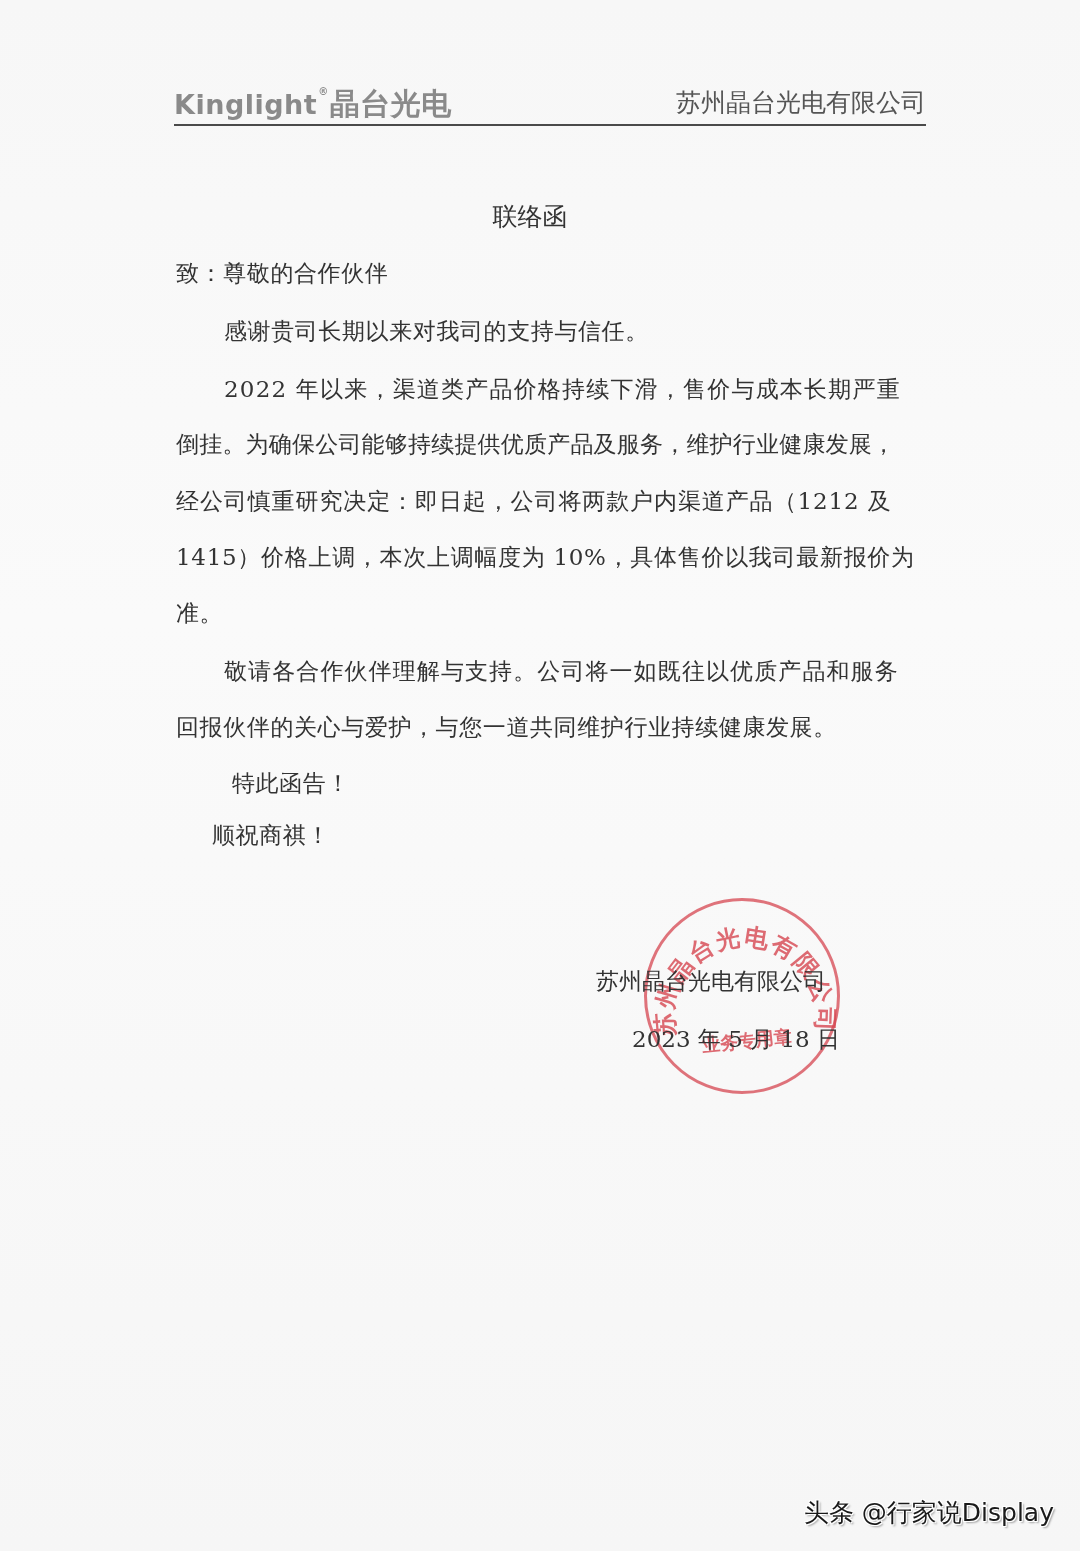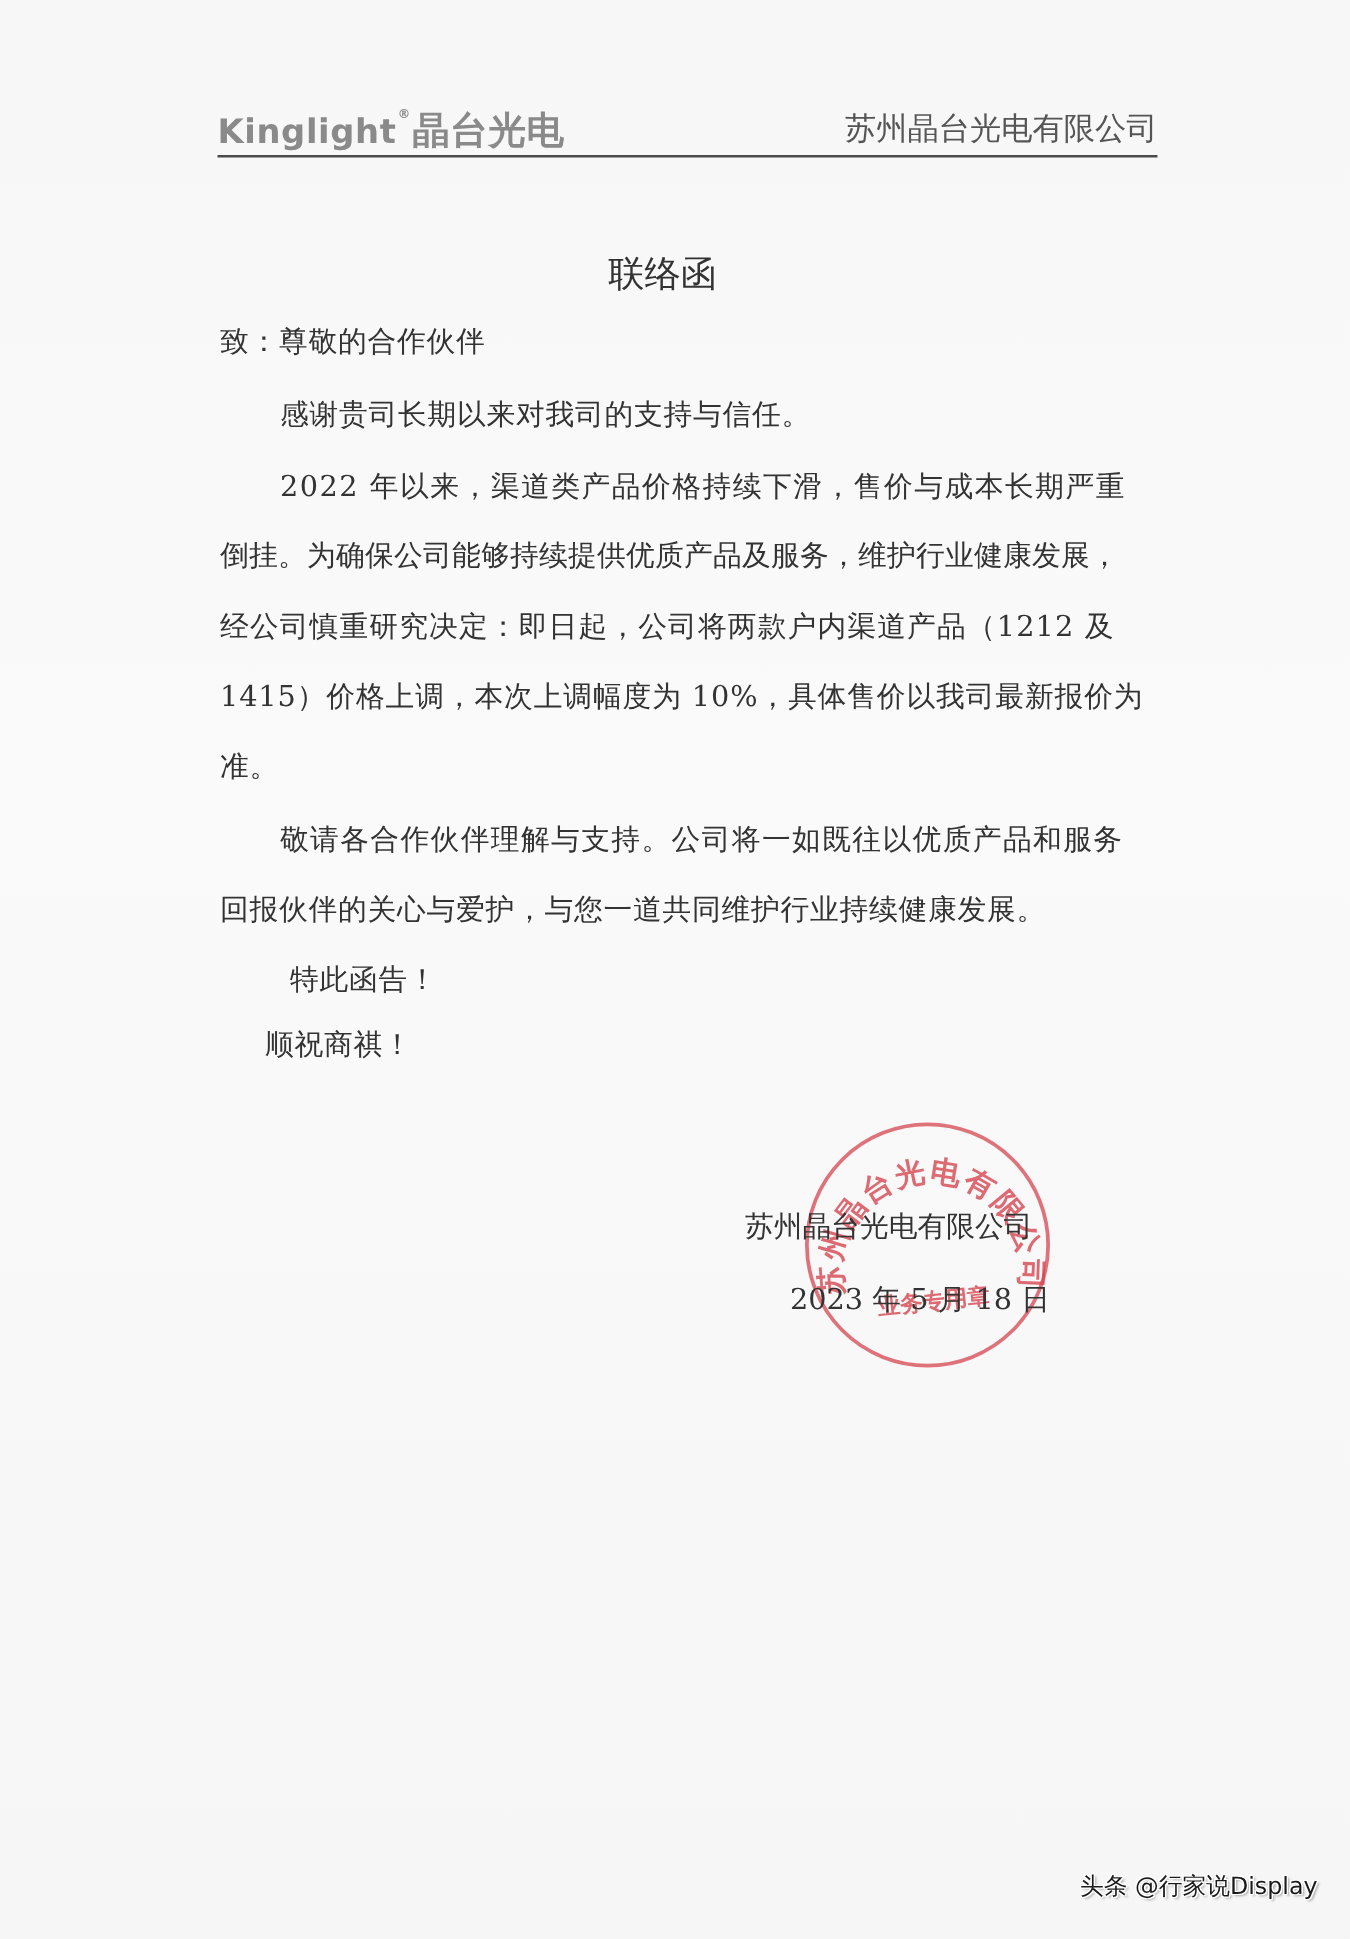--- a/index.html
+++ b/index.html
@@ -28,21 +28,21 @@
     .company-head {
       position: absolute; right: 0; top: 2px;
       font-family: "DejaVu Sans", "Liberation Sans", sans-serif;
       font-size: 25px; color: #555; white-space: nowrap;
     }
     .head-rule {
       position: absolute; left: 174px; top: 124px; width: 752px; height: 2px; background: #4a4a4a;
     }
     .title {
       position: absolute; left: 0; width: 1060px; top: 200px; text-align: center;
-      font-size: 29px; color: #333;
+      font-size: 25px; color: #333;
     }
     .line {
       position: absolute; font-size: 23px; color: #333; white-space: nowrap; letter-spacing: 0.6px;
     }
     .stamp {
       position: absolute; left: 644px; top: 898px; width: 196px; height: 196px;
       border-radius: 50%; border: 3px solid rgba(214, 70, 80, 0.75);
       box-sizing: border-box;
     }
     .stamp-arc {
@@ -52,21 +52,21 @@
       position: absolute; left: 50px; top: 128px; width: 100px; text-align: center;
       font-family: "DejaVu Sans", sans-serif; font-weight: bold; font-size: 18px;
       color: rgba(214, 70, 80, 0.8); transform: rotate(-6deg);
     }
     .sig {
       position: absolute; font-size: 23px; color: #333; white-space: nowrap;
     }
     .watermark {
       position: absolute; right: 26px; top: 1496px;
       font-family: "DejaVu Sans", "Liberation Sans", sans-serif;
-      font-size: 19px; color: #1a1a1a;
+      font-size: 25px; color: #1a1a1a;
       text-shadow: 1px 1px 0 #fff, -1px -1px 0 #fff, 1px -1px 0 #fff, -1px 1px 0 #fff, 2px 2px 2px rgba(0,0,0,0.35);
       white-space: nowrap;
     }
   </style>
 </head>
 <body>
 
 <div class="page">
 
   <div class="letterhead">

